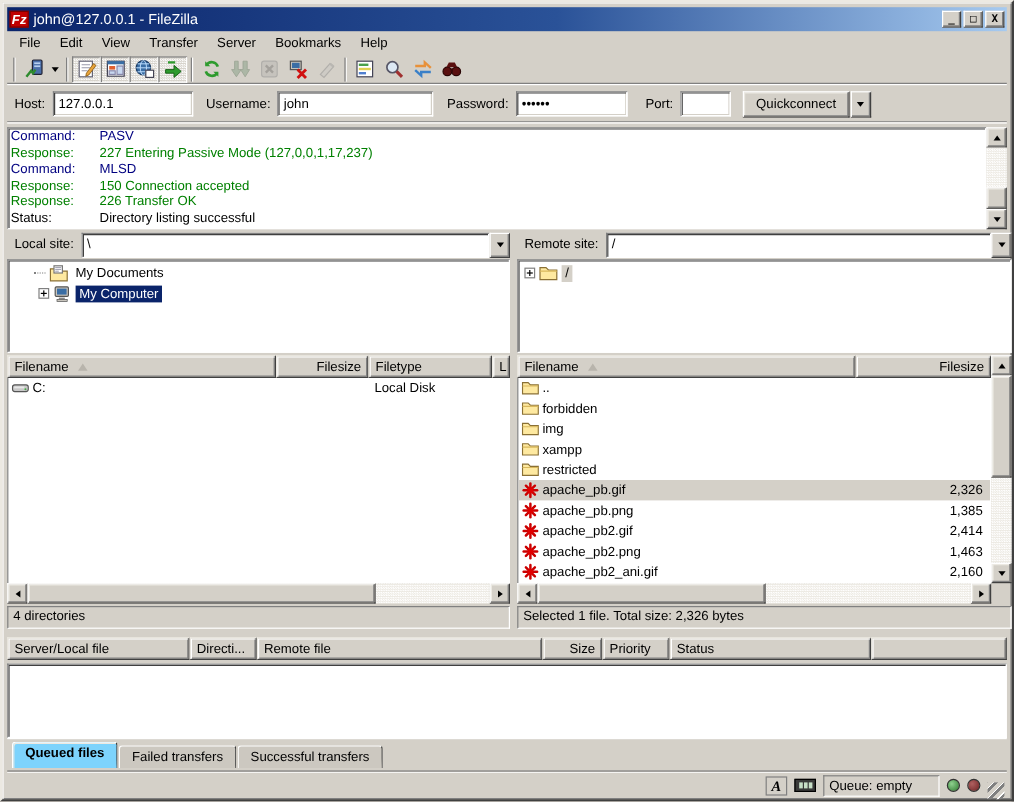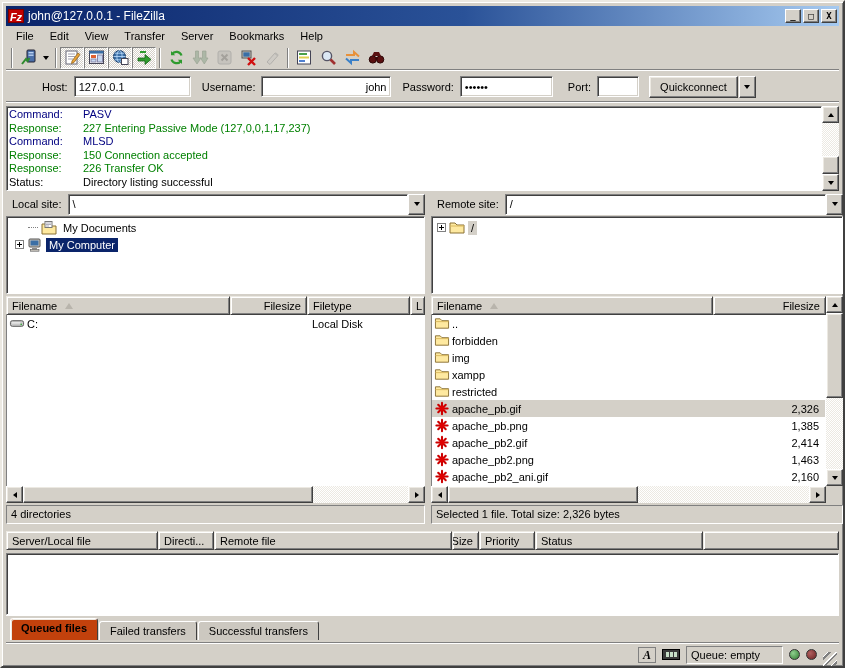--- a/index.html
+++ b/index.html
@@ -34,21 +34,21 @@
   .tbt.pressed { border-color:#808080 #fff #fff #808080;
                  background-image:repeating-conic-gradient(#ffffff 0% 25%, #D4D0C8 0% 50%);
                  background-size:2px 2px; }
   .tbt svg { width:17px; height:17px; }
   .dim { opacity:.45; filter:grayscale(60%); }
   .caret { width:12px; height:22px; display:flex; align-items:center; justify-content:center; }
 
   
   .quickbar { height:32px; display:flex; align-items:center; padding:0 6px; gap:6px; flex:none;
               border-bottom:1px solid #fff; box-shadow:0 -1px 0 #808080 inset; }
-  .qlabel { white-space:nowrap;margin-left:30px; }
+  .qlabel { white-space:nowrap; }
   .field { height:21px; background:#fff; border:1px solid; border-color:#808080 #fff #fff #808080;
            box-shadow: inset 1px 1px 0 #404040, inset -1px -1px 0 #D4D0C8;
            font-family:"Liberation Sans",sans-serif; font-size:11px; padding:2px 4px; outline:none; }
   .qbtn { height:22px; padding:0 10px; background:#D4D0C8; border:1px solid; border-color:#fff #404040 #404040 #fff;
           box-shadow: inset -1px -1px 0 #808080, inset 1px 1px 0 #ECE9E2; font-size:11px; }
   .qdrop { width:17px; height:22px; background:#D4D0C8; border:1px solid; border-color:#fff #404040 #404040 #fff;
            box-shadow: inset -1px -1px 0 #808080; display:flex; align-items:center; justify-content:center; }
   .arrdn { width:0; height:0; border-left:3px solid transparent; border-right:3px solid transparent; border-top:4px solid #000; }
 
   
@@ -121,21 +121,21 @@
 
   
   .qsplit { height:7px; flex:none; }
   .queuehdr { height:22px; display:flex; flex:none; }
   .queuebody { height:62px; background:#fff; border:1px solid; border-color:#808080 #fff #fff #808080;
                box-shadow: inset 1px 1px 0 #404040; flex:none; }
   .tabsrow { height:25px; display:flex; align-items:flex-end; padding-left:4px; gap:1px; flex:none;
              border-top:1px solid #fff; }
   .tab { height:19px; padding:2px 10px; background:#CCC8C0; border:1px solid; border-color:#fff #404040 #404040 #fff;
          border-bottom:none; border-radius:3px 3px 0 0; line-height:14px; }
-  .tab.active { height:22px; background:#c2410c; font-weight:bold; box-shadow: inset 1px 1px 0 #ECE9E2; }
+  .tab.active { height:22px; background:#7dd3fc; font-weight:bold; box-shadow: inset 1px 1px 0 #ECE9E2; }
 
   
   .statusbar { height:24px; margin-top:2px; display:flex; align-items:center; justify-content:flex-end; gap:6px;
                padding:0 2px; flex:none; border-top:1px solid #808080; box-shadow:0 1px 0 #fff inset; }
   .ascii-ind { width:18px; height:16px; border:1px solid #808080; background:#D4D0C8; text-align:center;
                font-family:"Liberation Serif",serif; font-style:italic; font-weight:bold; font-size:12px; line-height:14px; }
   .spd { width:18px; height:11px; background:#3A3A3A; border:1px solid #000; display:flex; align-items:center; justify-content:center; gap:1px; }
   .spd i { display:block; width:3px; height:5px; background:#C8E0C8; }
   .qstatus { width:97px; height:18px; background:#D4D0C8; border:1px solid; border-color:#808080 #fff #fff #808080;
              line-height:16px; padding:0 4px; }
@@ -357,21 +357,21 @@
         <svg>
           <use href="#i-binoc"></use>
         </svg>
       </div>
   </div>
 
   <div class="quickbar">
     <span class="qlabel">Host:</span>
     <input class="field" style="width: 117px;" value="127.0.0.1">
     <span class="qlabel" style="margin-left:5px">Username:</span>
-    <input class="field" style="width: 130px; text-align: right;" value="john">
+    <input class="field" style="width: 130px;" value="john">
     <span class="qlabel" style="margin-left:5px">Password:</span>
     <input class="field" style="width: 93px;" value="••••••">
     <span class="qlabel" style="margin-left:9px">Port:</span>
     <input class="field" style="width: 42px;" value="">
     <button class="qbtn" style="margin-left:4px">Quickconnect</button>
     <div class="qdrop" style="margin-left:-5px">
         <span class="arrdn"></span>
       </div>
   </div>
 
@@ -427,21 +427,21 @@
         </div>
       </div>
       <div class="treebox">
         <div class="trow" style="padding-left:21px">
           <span class="dotlead" style="width:10px"></span>
           <svg class="tico">
               <use href="#i-docs"></use>
             </svg>
           <span class="tlabel">My Documents</span>
         </div>
-        <div class="trow" style="padding-left:8px">
+        <div class="trow" style="padding-left:25px">
           <span class="expander plus"></span>
           <svg class="tico">
               <use href="#i-computer"></use>
             </svg>
           <span class="tlabel sel-active">My Computer</span>
         </div>
       </div>
     </div>
     <div class="vsplit"></div>
     <div class="pane-r">
@@ -652,21 +652,21 @@
   <div class="queuehdr">
     <div class="hcell" style="width:152px">
         <span>Server/Local file</span>
       </div>
     <div class="hcell" style="width:56px">
         <span>Directi...</span>
       </div>
     <div class="hcell" style="width:238px">
         <span>Remote file</span>
       </div>
-    <div class="hcell num" style="width:27px">
+    <div class="hcell num" style="width:50px">
         <span>Size</span>
       </div>
     <div class="hcell" style="width:56px">
         <span>Priority</span>
       </div>
     <div class="hcell" style="width:168px">
         <span>Status</span>
       </div>
     <div class="hcell" style="flex:1"></div>
   </div>

